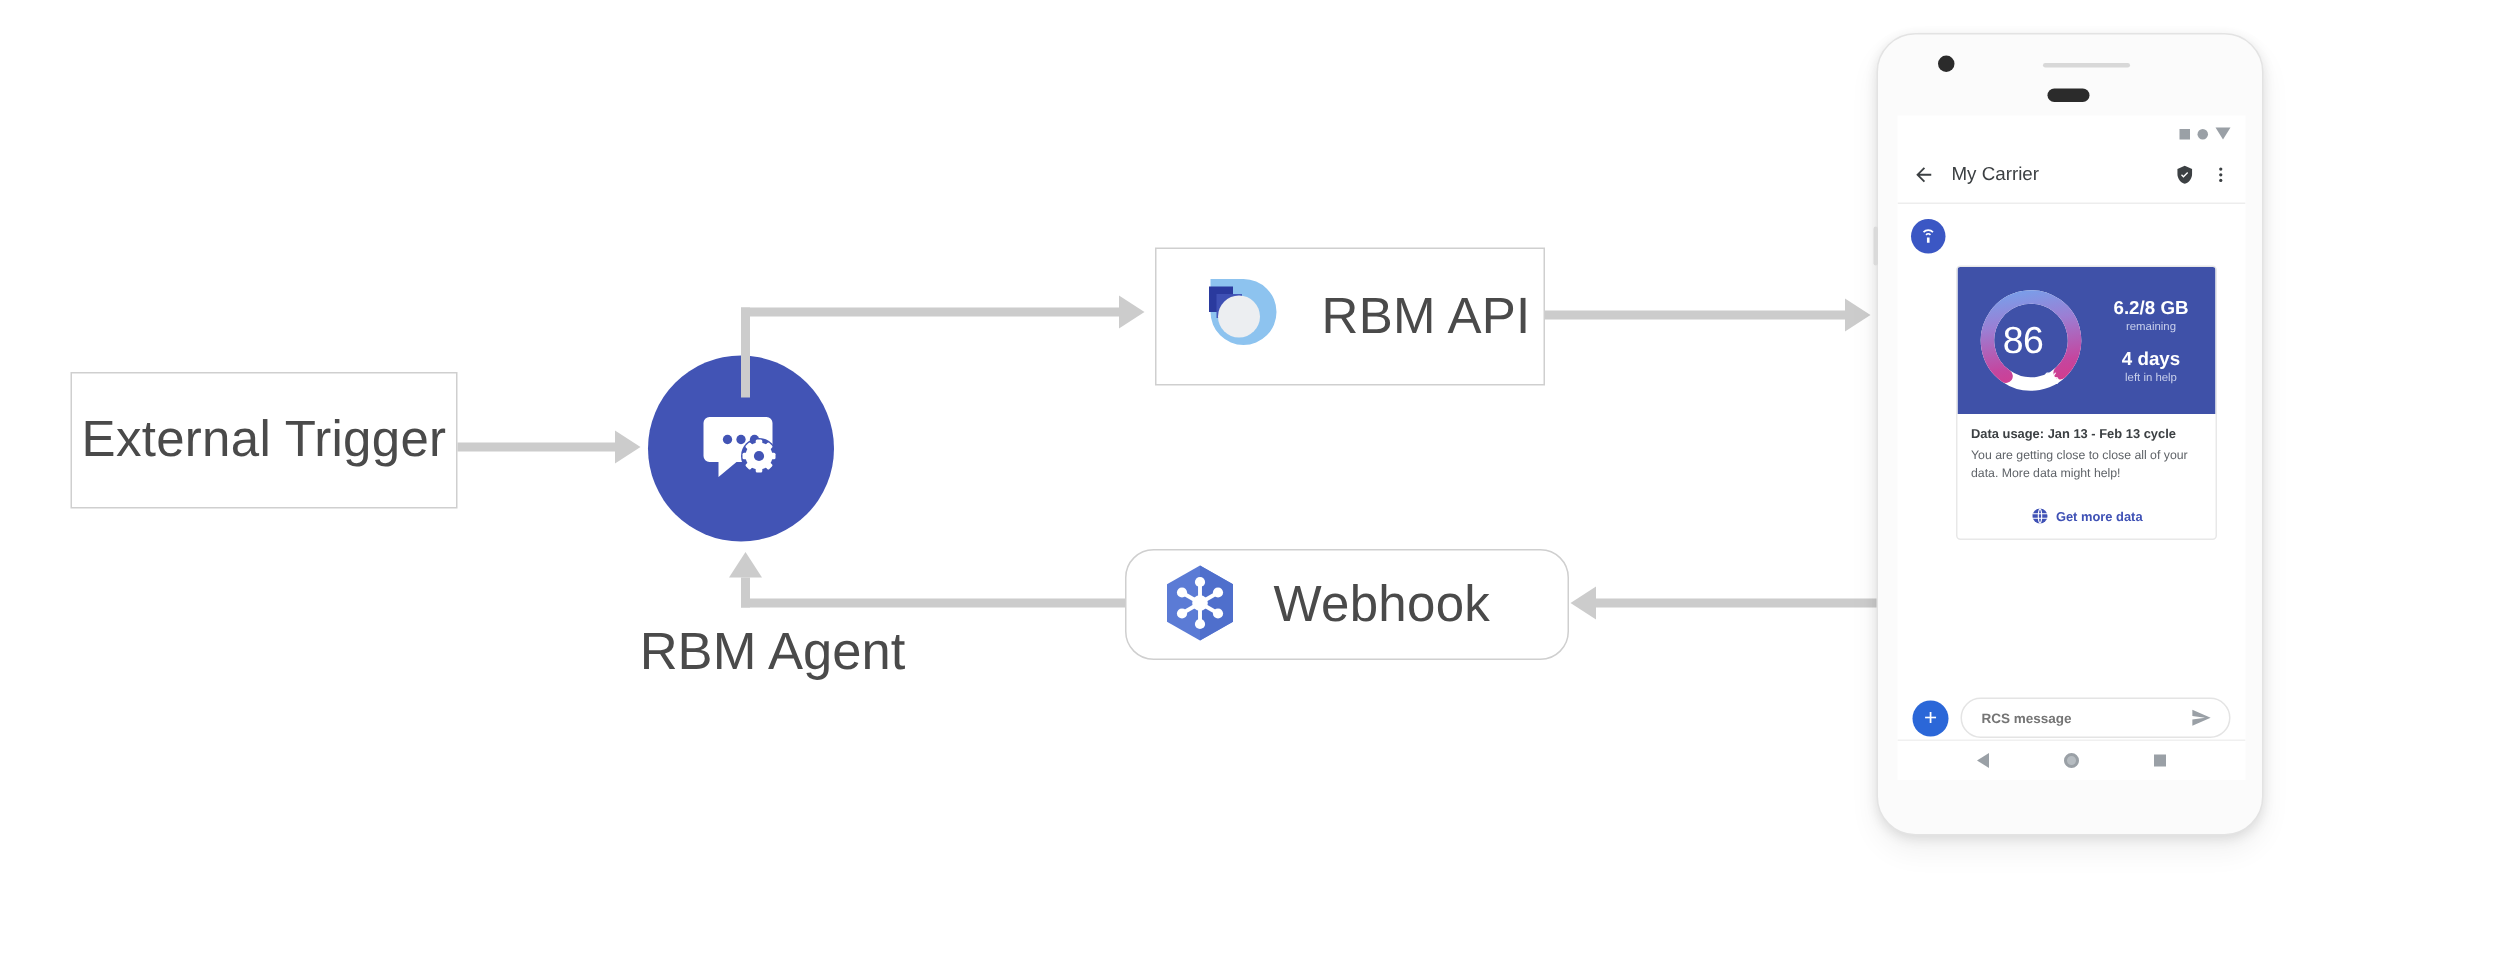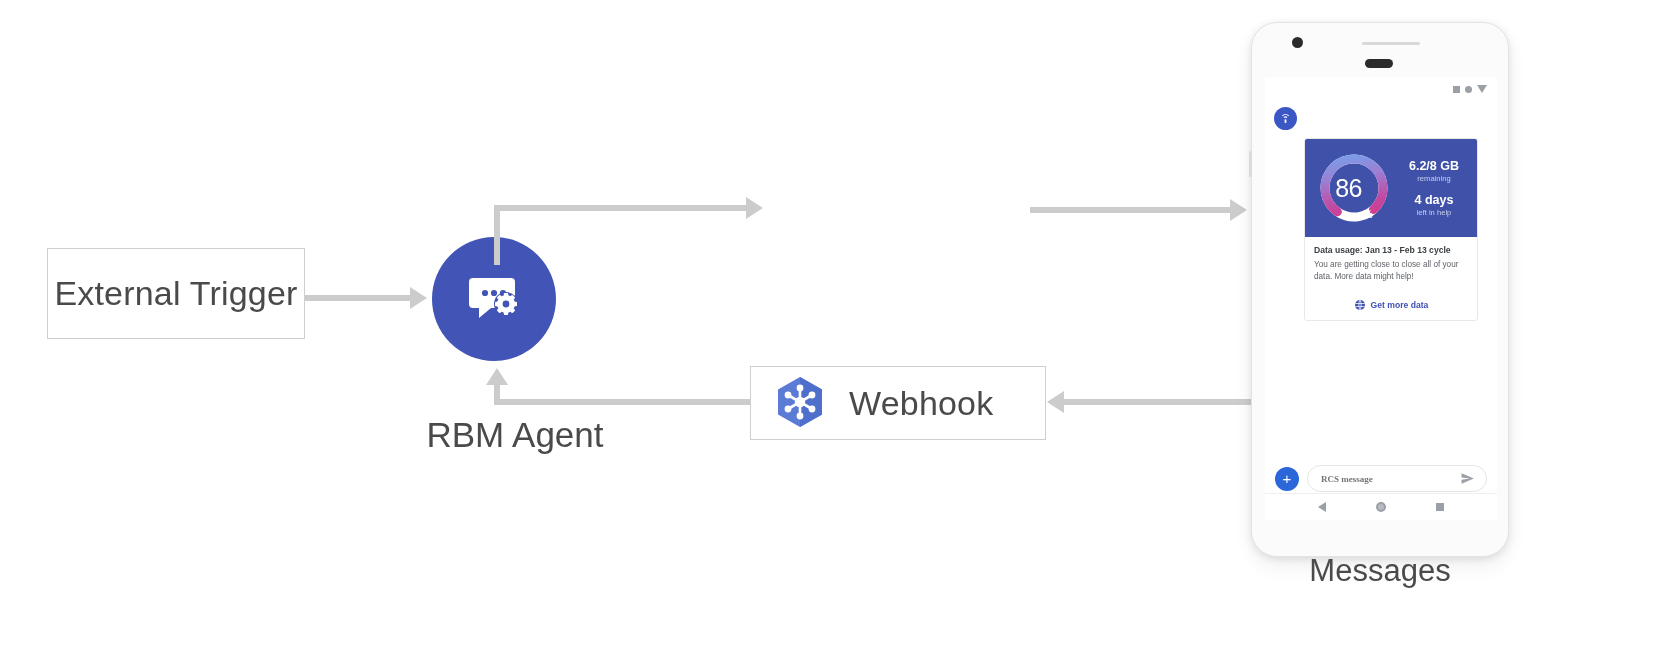--- a/index.html
+++ b/index.html
@@ -38,21 +38,21 @@
   }
 
   
   #rbm-api-box {
     left: 770px; top: 165px; width: 260px; height: 92px;
     padding-left: 22px; gap: 22px;
   }
   
   #webhook-box {
     left: 750px; top: 366px; width: 296px; height: 74px;
-    padding-left: 18px; gap: 18px;
+    padding-left: 18px; gap: 18px; border-radius: 19px;
   }
 
   
   #rbm-agent-circle {
     position: absolute;
     left: 432px; top: 237px; width: 124px; height: 124px;
     border-radius: 50%;
     background: #4254b5;
     display: flex; align-items: center; justify-content: center;
   }
@@ -180,21 +180,21 @@
     flex: none; width: 24px; height: 24px; border-radius: 50%;
     background: #2b67d8; display: flex; align-items: center; justify-content: center;
     color: #fff; font-size: 15px; line-height: 1;
   }
   #composer-field {
     flex: 1; height: 25px; border: 1px solid #e4e4e4; border-radius: 14px;
     display: flex; align-items: center; padding: 0 11px;
   }
   #composer-input {
     flex: 1; border: none; outline: none; background: transparent;
-    font-family: Liberation Serif, serif;
+    font-family: Liberation Sans, sans-serif;
     font-size: 9px; color: #9aa0a6; font-weight: 600;
   }
 
   
   #nav-bar {
     position: absolute; left: 0; right: 0; bottom: 0; height: 26px;
     border-top: 1px solid #f0f0f0;
     display: flex; align-items: center; justify-content: space-around;
     padding: 0 28px;
   }
@@ -241,20 +241,29 @@
         <circle cx="0" cy="0" r="3.4" fill="#4254b5"></circle>
       </g>
     </svg>
   </div>
   <div id="rbm-agent-caption">RBM Agent</div>
 
   <div class="arrow-line" style="left:494px; top:205px; width:6px; height:60px;"></div>
   <div class="arrow-line" style="left:494px; top:205px; width:252px; height:6px;"></div>
   <div class="arrow-head ah-right" style="left:746px; top:197px;"></div>
 
+  <div class="node-box" id="rbm-api-box">
+    <svg width="66" height="66" viewBox="0 0 66 66">
+      <path d="M8 8 h28 a22 22 0 0 1 0 44 a22 22 0 0 1 -22 -22 v-22 z" fill="#8dc3ef"></path>
+      <path d="M13 13 h16 v17 h-16 z" fill="#2a3a9e"></path>
+      <path d="M18 18 h17 v16 h-17 z" fill="#3f51b5" opacity="0.95"></path>
+      <circle cx="33" cy="33" r="14" fill="#eceef1"></circle>
+    </svg>
+    <span class="node-label">RBM API</span>
+  </div>
 
   <div class="arrow-line" style="left:1030px; top:207px; width:208px; height:6px;"></div>
   <div class="arrow-head ah-right" style="left:1230px; top:199px;"></div>
 
   <div class="arrow-line" style="left:1064px; top:399px; width:194px; height:6px;"></div>
   <div class="arrow-head ah-left" style="left:1047px; top:391px;"></div>
 
   <div class="node-box" id="webhook-box">
     <svg width="62" height="62" viewBox="0 0 62 62">
       <path d="M31 5 L53 17.5 V42.5 L31 55 L9 42.5 V17.5 Z" fill="#5b7bd5"></path>
@@ -286,20 +295,35 @@
     <div id="phone-speaker"></div>
 
     <div id="phone-screen">
 
       <div id="status-bar">
         <span class="sb-sq"></span>
         <span class="sb-ci"></span>
         <span class="sb-tr"></span>
       </div>
 
+      <div id="app-bar">
+        <svg class="appbar-icon" width="15" height="15" viewBox="0 0 24 24">
+          <path d="M20 11H7.8l5.6-5.6L12 4l-8 8 8 8 1.4-1.4L7.8 13H20z" fill="#3c4043"></path>
+        </svg>
+        <span id="app-bar-title">My Carrier</span>
+        <svg class="appbar-icon" width="13" height="13" viewBox="0 0 24 24">
+          <path d="M12 1L3 5v6c0 5.5 3.8 10.7 9 12 5.2-1.3 9-6.5 9-12V5l-9-4z" fill="#3c4043"></path>
+          <path d="M10.4 15.6l-3-3 1.2-1.2 1.8 1.8 4.6-4.6 1.2 1.2z" fill="#ffffff"></path>
+        </svg>
+        <svg class="appbar-icon" width="13" height="13" viewBox="0 0 24 24">
+          <circle cx="12" cy="5" r="2" fill="#3c4043"></circle>
+          <circle cx="12" cy="12" r="2" fill="#3c4043"></circle>
+          <circle cx="12" cy="19" r="2" fill="#3c4043"></circle>
+        </svg>
+      </div>
 
       <div id="conversation">
         <div id="msg-row">
           <div id="agent-avatar">
             <svg width="15" height="15" viewBox="0 0 24 24">
               <path d="M12 8.5a4.2 4.2 0 0 0-3 1.3l1.3 1.3a2.4 2.4 0 0 1 3.4 0l1.3-1.3a4.2 4.2 0 0 0-3-1.3z" fill="#ffffff"></path>
               <path d="M12 4.6a8 8 0 0 0-5.7 2.4l1.3 1.3a6.2 6.2 0 0 1 8.8 0l1.3-1.3A8 8 0 0 0 12 4.6z" fill="#ffffff"></path>
               <path d="M10.6 13.4h2.8v5.6h-2.8z" fill="#ffffff"></path>
             </svg>
           </div>
@@ -363,14 +387,13 @@
 
       <div id="nav-bar">
         <span class="nav-back"></span>
         <span class="nav-home"></span>
         <span class="nav-recent"></span>
       </div>
 
     </div>
   </div>
 
-  <div id="messages-caption">Messages</div>
 </div>
 
 </body></html>

